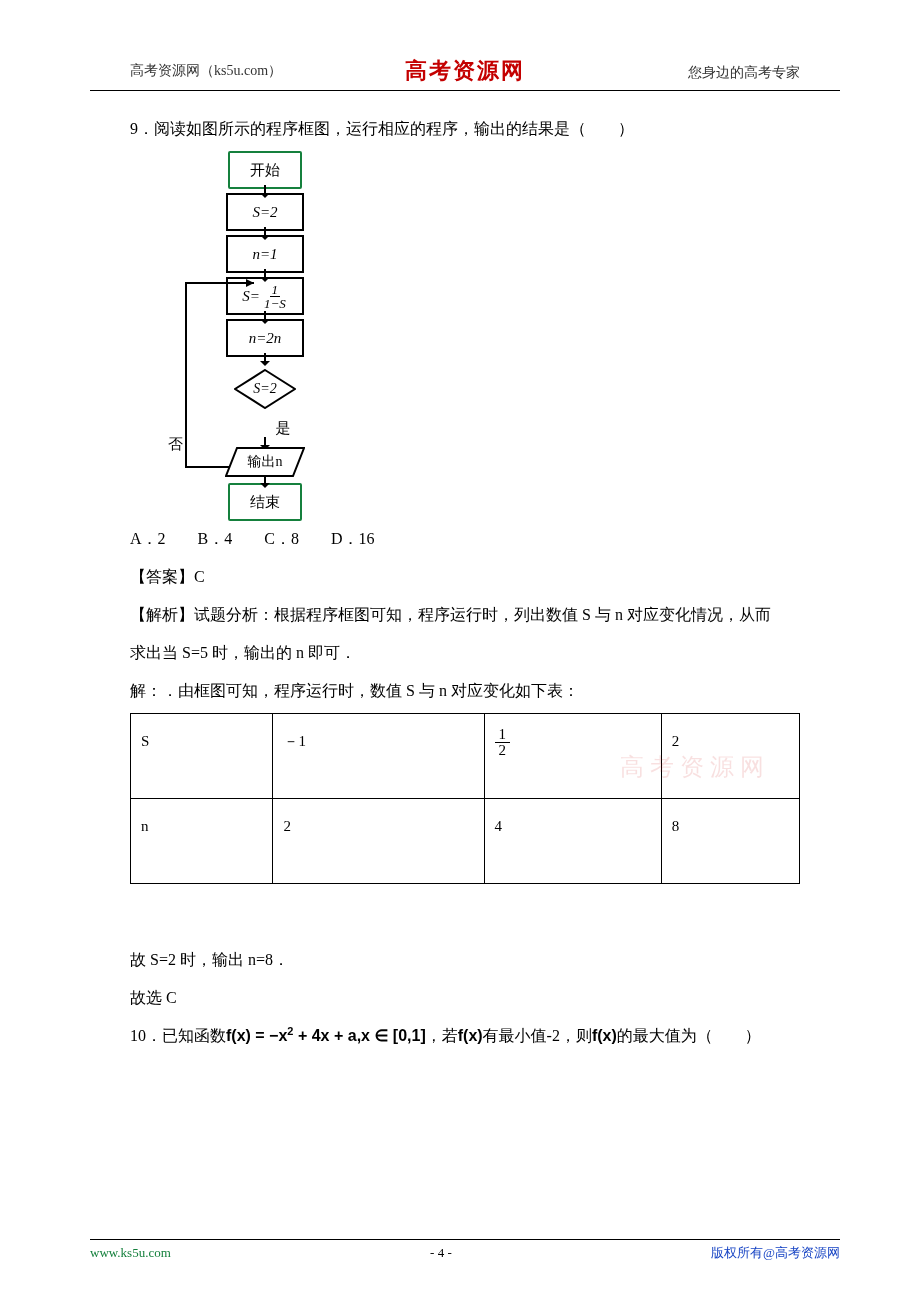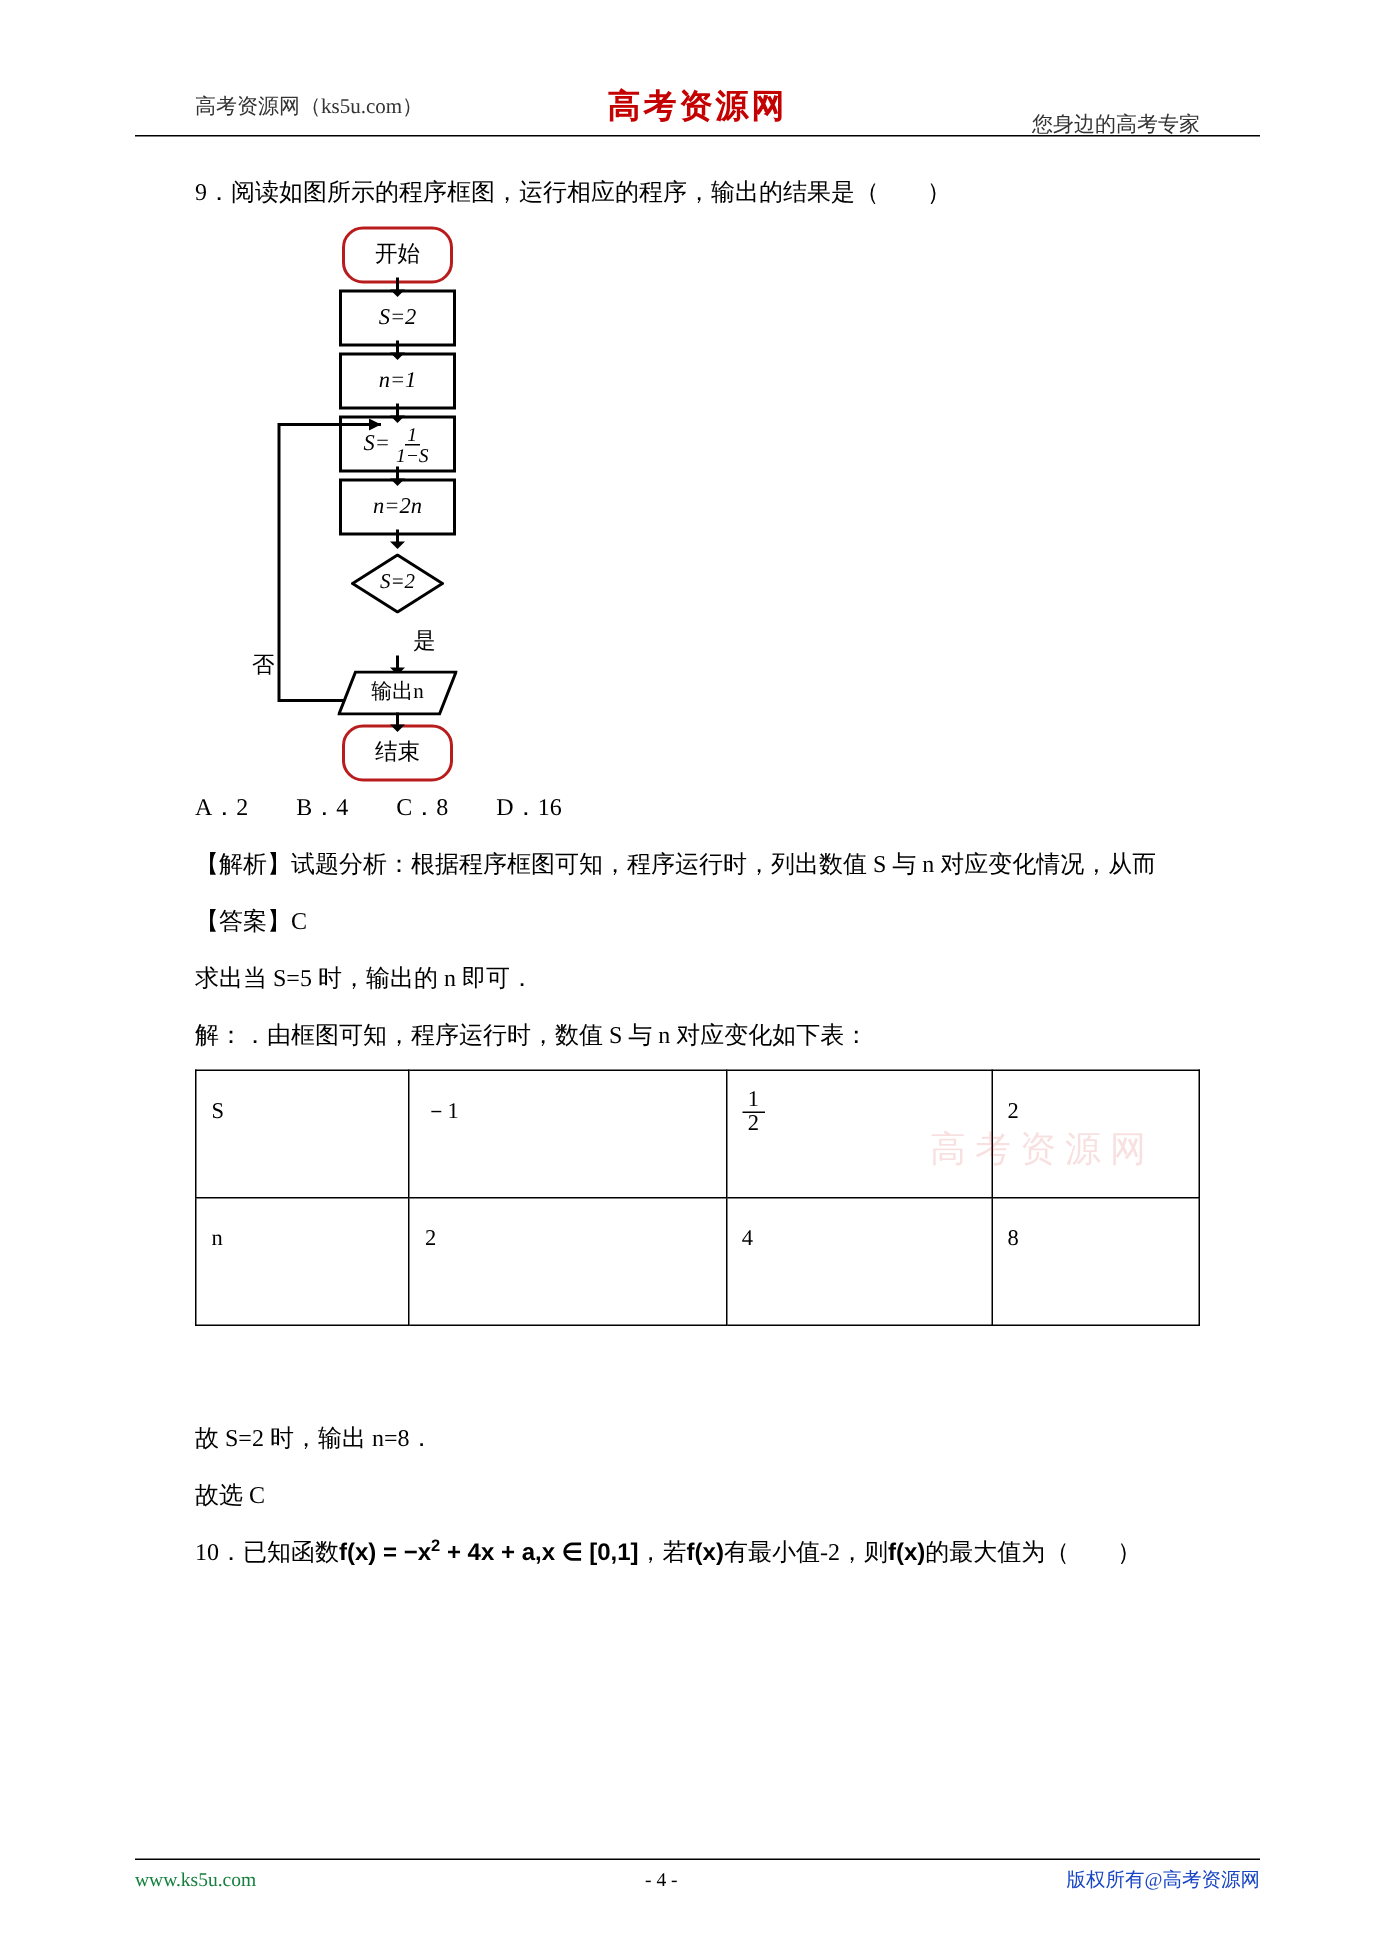--- a/index.html
+++ b/index.html
@@ -40,21 +40,21 @@
     top: -4px;
     font-family: "KaiTi", "楷体", serif;
     font-weight: bold;
     font-size: 22px;
     color: #c40000;
     letter-spacing: 2px;
   }
   .top-right {
     position: absolute;
     right: 40px;
-    top: 14px;
+    top: 4px;
     font-size: 14px;
     color: #333;
   }
   .content {
     padding: 0 40px 0 40px;
     line-height: 2.0;
   }
   .content p {
     margin: 0 0 6px 0;
   }
@@ -83,22 +83,22 @@
     background: #000;
   }
   .fc .arrow::after {
     content: "";
     position: absolute;
     top: 2px; left: -5px;
     border: 5px solid transparent;
     border-top-color: #000;
   }
   .fc .term {
-    border: 2px solid #b91c1c;
-    border-radius: 14px;
+    border: 2px solid #15803d;
+    border-radius: 2px;
     padding: 2px 20px;
     font-style: normal;
     font-family: "SimSun";
   }
   .fc .proc {
     border: 2px solid #000;
     padding: 2px 12px;
     min-width: 50px;
     text-align: center;
     background: #fff;
@@ -289,23 +289,23 @@
             <polygon points="12,1 79,1 68,29 1,29" fill="#fff" stroke="#000" stroke-width="2"></polygon>
           </svg>
         <span class="iolabel">输出n</span>
       </div>
       <div class="arrow"></div>
       <div class="term">结束</div>
     </div>
 
     <p class="opts">A．2　　B．4　　C．8　　D．16</p>
 
+    <p>【答案】C</p>
+
     <p>【解析】试题分析：根据程序框图可知，程序运行时，列出数值 S 与 n 对应变化情况，从而</p>
-
-    <p>【答案】C</p>
     <p>求出当 S=5 时，输出的 n 即可．</p>
     <p>解：．由框图可知，程序运行时，数值 S 与 n 对应变化如下表：</p>
 
     <div style="position:relative;">
       <table class="vt">
         <tbody>
             <tr>
           <td>S</td>
           <td>－1</td>
           <td>

